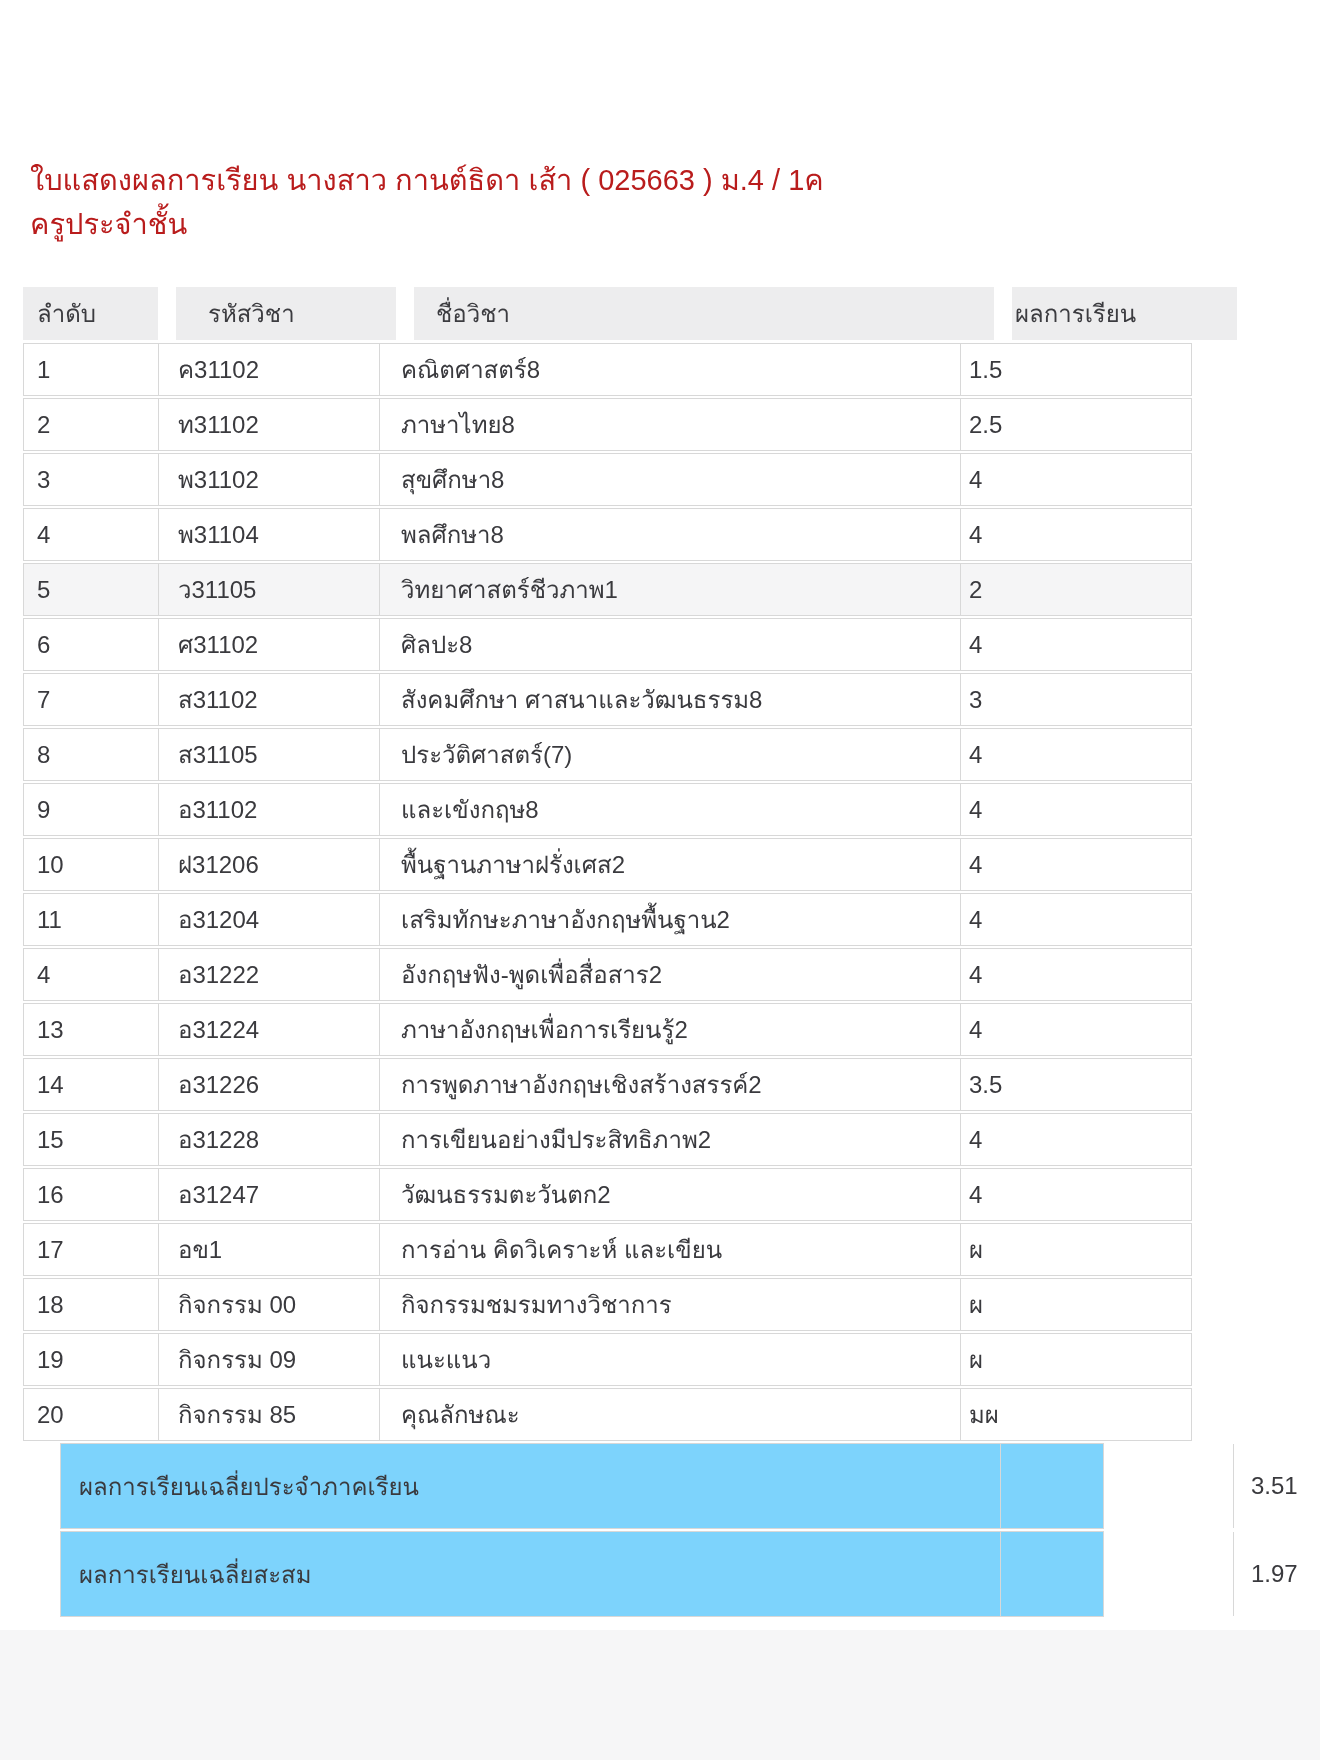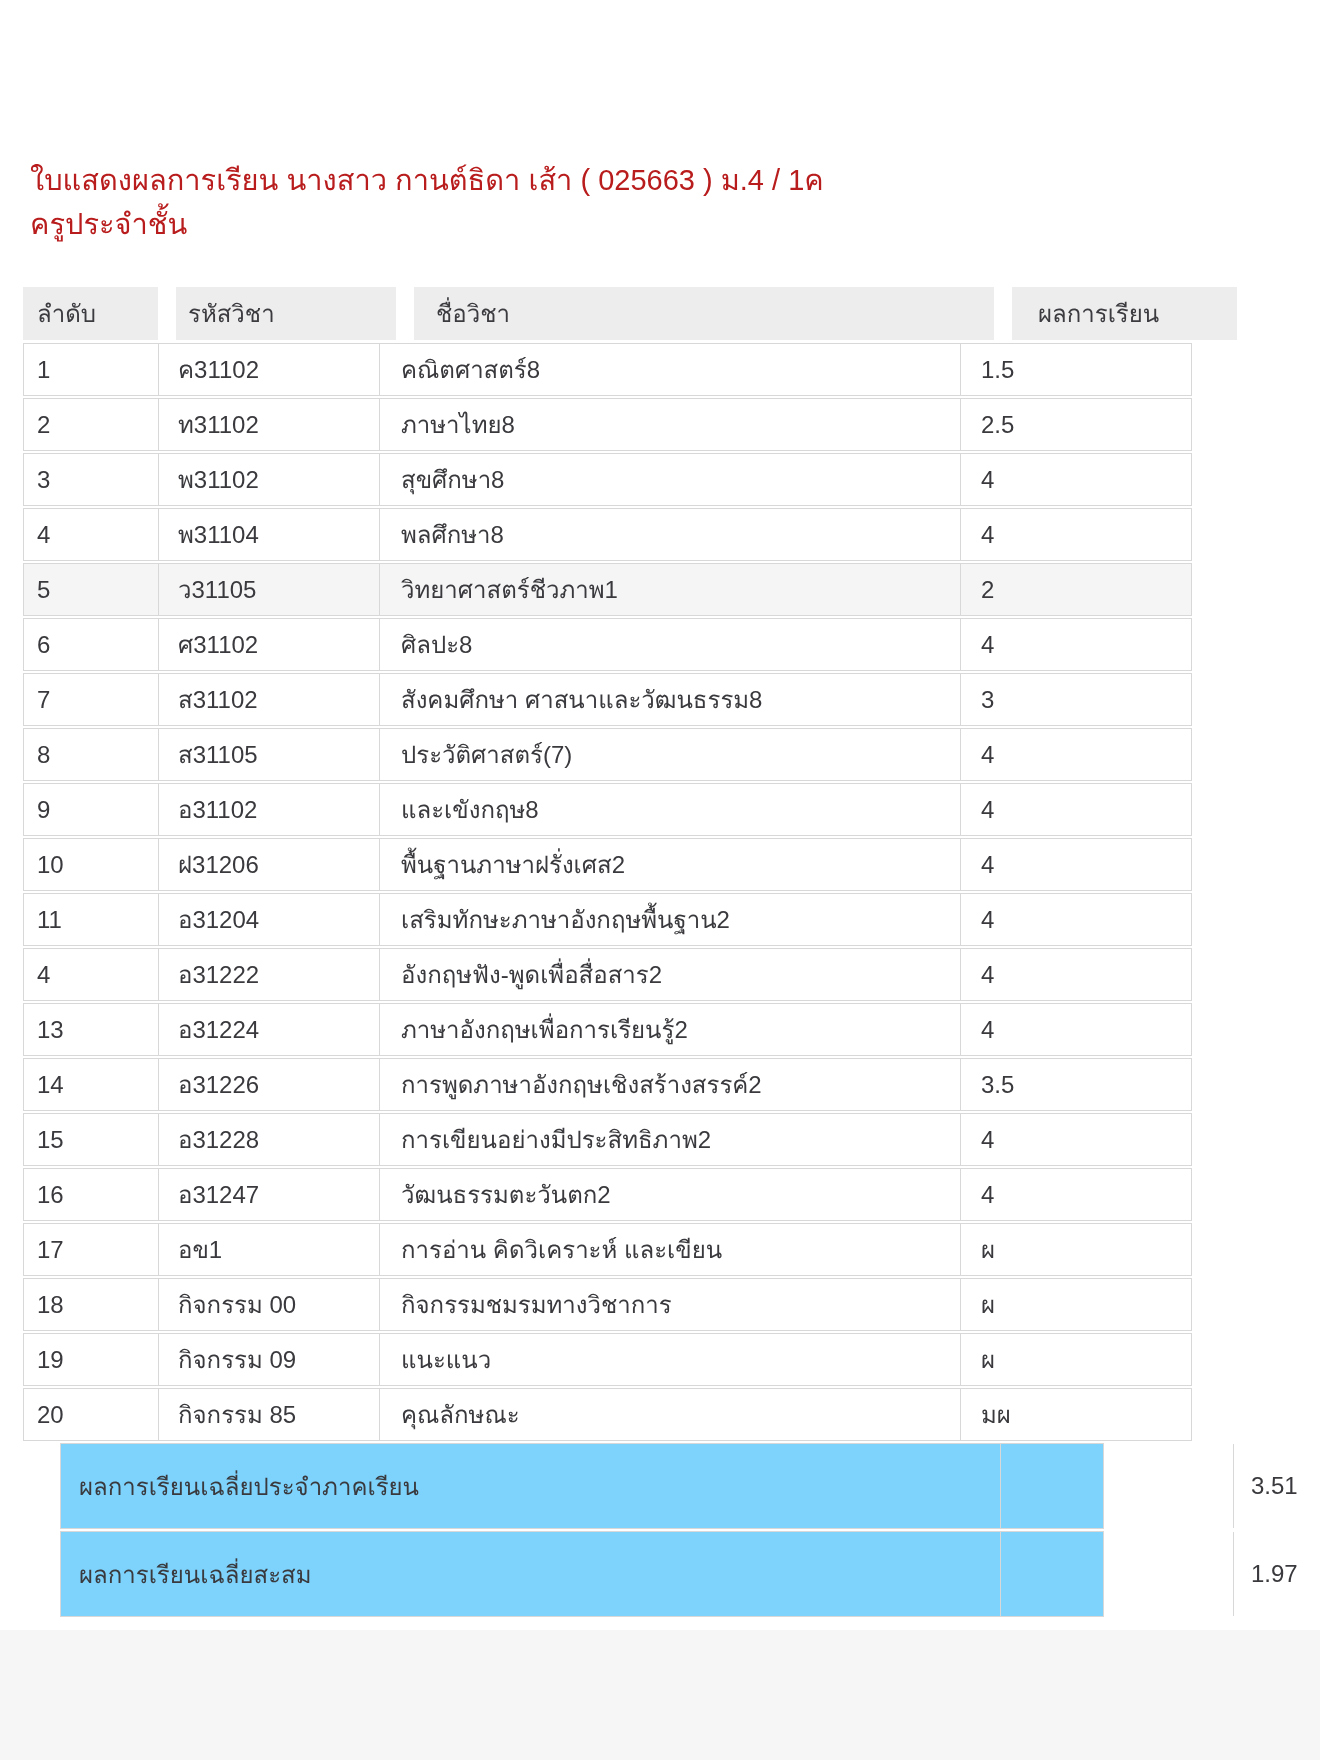--- a/index.html
+++ b/index.html
@@ -37,23 +37,23 @@
     margin-bottom: 3px;
   }
   .thead .hcell {
     background: #ededee;
     display: flex;
     align-items: center;
     font-size: 24px;
     color: #3c3c40;
   }
   .hc-no   { padding-left: 14px; }
-  .hc-code { padding-left: 12px; }
+  .hc-code { padding-left: 32px; }
   .hc-name { padding-left: 22px; }
-  .hc-grade{ padding-left: 26px; }
+  .hc-grade{ padding-left: 3px; }
   
   .trow {
     display: grid;
     grid-template-columns: 134px 221px 581px 1fr;
     width: 1169px;
     height: 53px;
     border: 1px solid #d8d8d8;
     background: #ffffff;
     margin-bottom: 2px;
   }
@@ -64,21 +64,21 @@
     font-size: 24px;
     color: #3a3a3e;
     border-left: 1px solid #d8d8d8;
     overflow: hidden;
     white-space: nowrap;
   }
   .trow .cell:first-child { border-left: none; }
   .c-no    { padding-left: 13px; }
   .c-code  { padding-left: 19px; }
   .c-subject { padding-left: 21px; }
-  .c-grade { padding-left: 20px; }
+  .c-grade { padding-left: 8px; }
   
   .tfoot-row {
     display: grid;
     grid-template-columns: 939px 233px 1fr;
     width: 1044px;
     height: 86px;
     border: 1px solid #d8d8d8;
     background: #7dd3fc;
     margin-top: 2px;
     margin-left: 37px;

